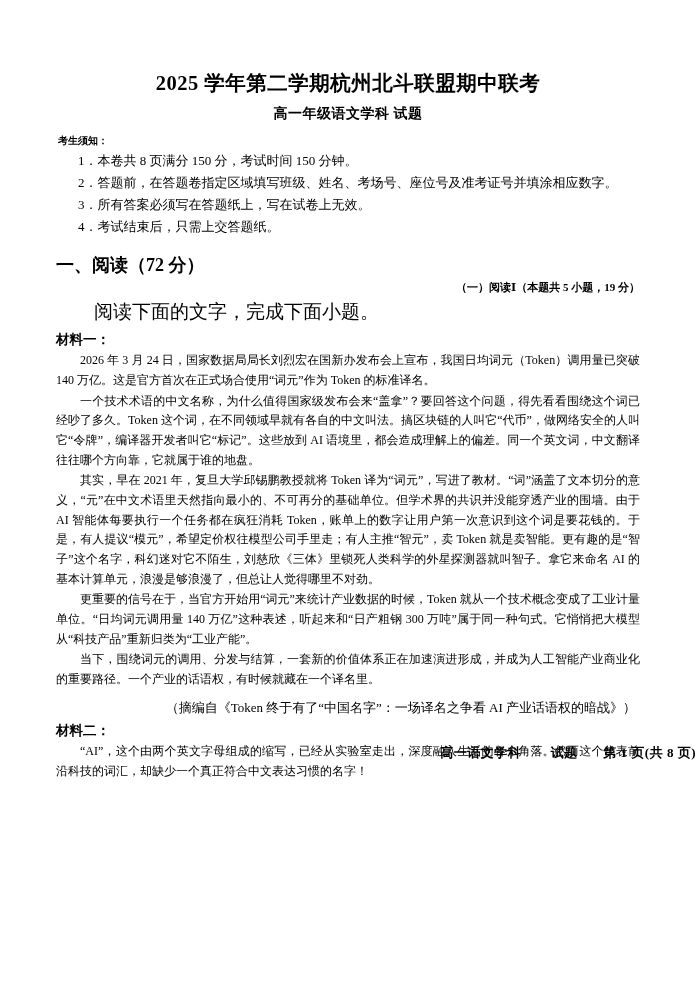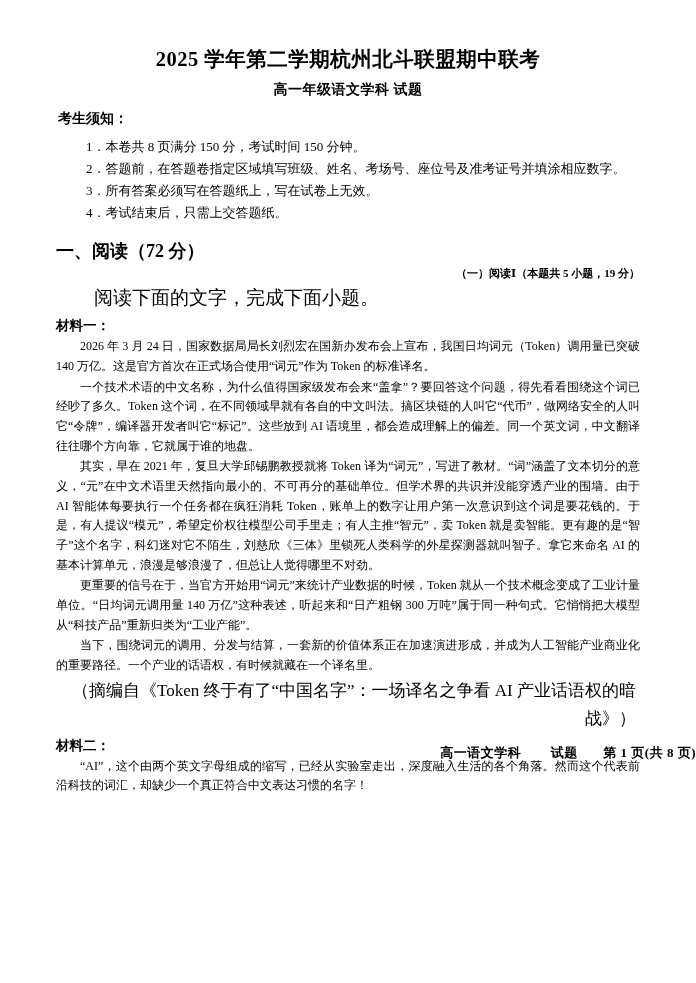--- a/index.html
+++ b/index.html
@@ -13,50 +13,50 @@
     font-family: "Liberation Serif", "DejaVu Serif", serif;
     color: #000000;
     position: relative;
     overflow: hidden;
   }
   .page {
     position: relative;
     width: 696px;
     height: 784px;
     box-sizing: border-box;
-    padding: 44px 56px 0 56px;
+    padding: 68px 56px 0 56px;
     border-radius: 28px;
   }
   .title-main {
     text-align: center;
     font-size: 20.5px;
     font-weight: bold;
     letter-spacing: 0.5px;
     line-height: 1.5;
     margin: 0 0 4px 0;
   }
   .title-sub {
     text-align: center;
     font-size: 14px;
     font-weight: bold;
     letter-spacing: 0.5px;
     line-height: 1.5;
     margin: 0 0 10px 0;
   }
   .notice-head {
-    font-size: 14px;
+    font-size: 10px;
     font-weight: bold;
     margin: 6px 0 2px 0;
     padding-left: 2px;
   }
   .notice-list {
     font-size: 13px;
     line-height: 1.62;
     padding-left: 22px;
-    margin: 8px;
+    margin: 0;
   }
   .notice-list div {
     margin-bottom: 1px;
   }
   .sec-head {
     font-size: 18px;
     font-weight: bold;
     margin: 16px 0 2px 0;
   }
   .sub-head {
@@ -78,23 +78,23 @@
   }
   p.body-par {
     font-size: 12px;
     line-height: 1.64;
     text-indent: 2em;
     margin: 0 0 1px 0;
     text-align: justify;
     text-justify: inter-ideograph;
   }
   p.source-par {
-    font-size: 17px;
+    font-size: 13px;
     line-height: 1.64;
-    margin: 1px 0 2px 0;
+    margin: 7px 0 2px 0;
     text-align: right;
     padding-right: 4px;
   }
   .footer {
     position: absolute;
     left: 0;
     right: 0;
     bottom: 22px;
     text-align: right;
     font-size: 13px;

